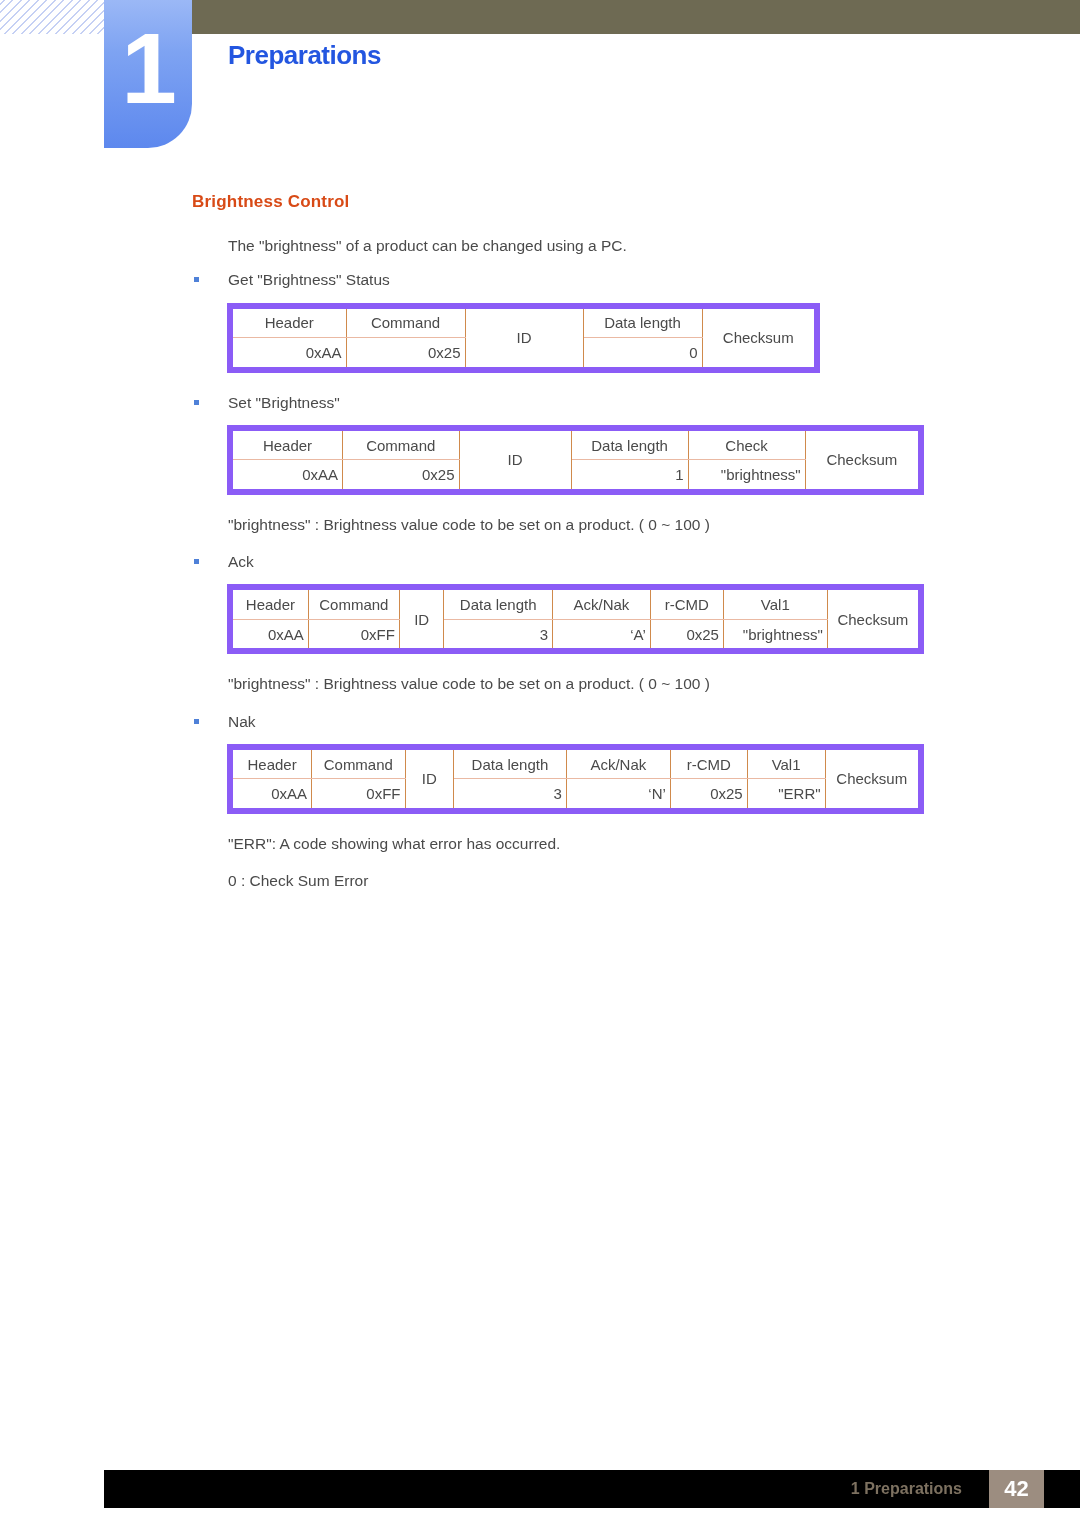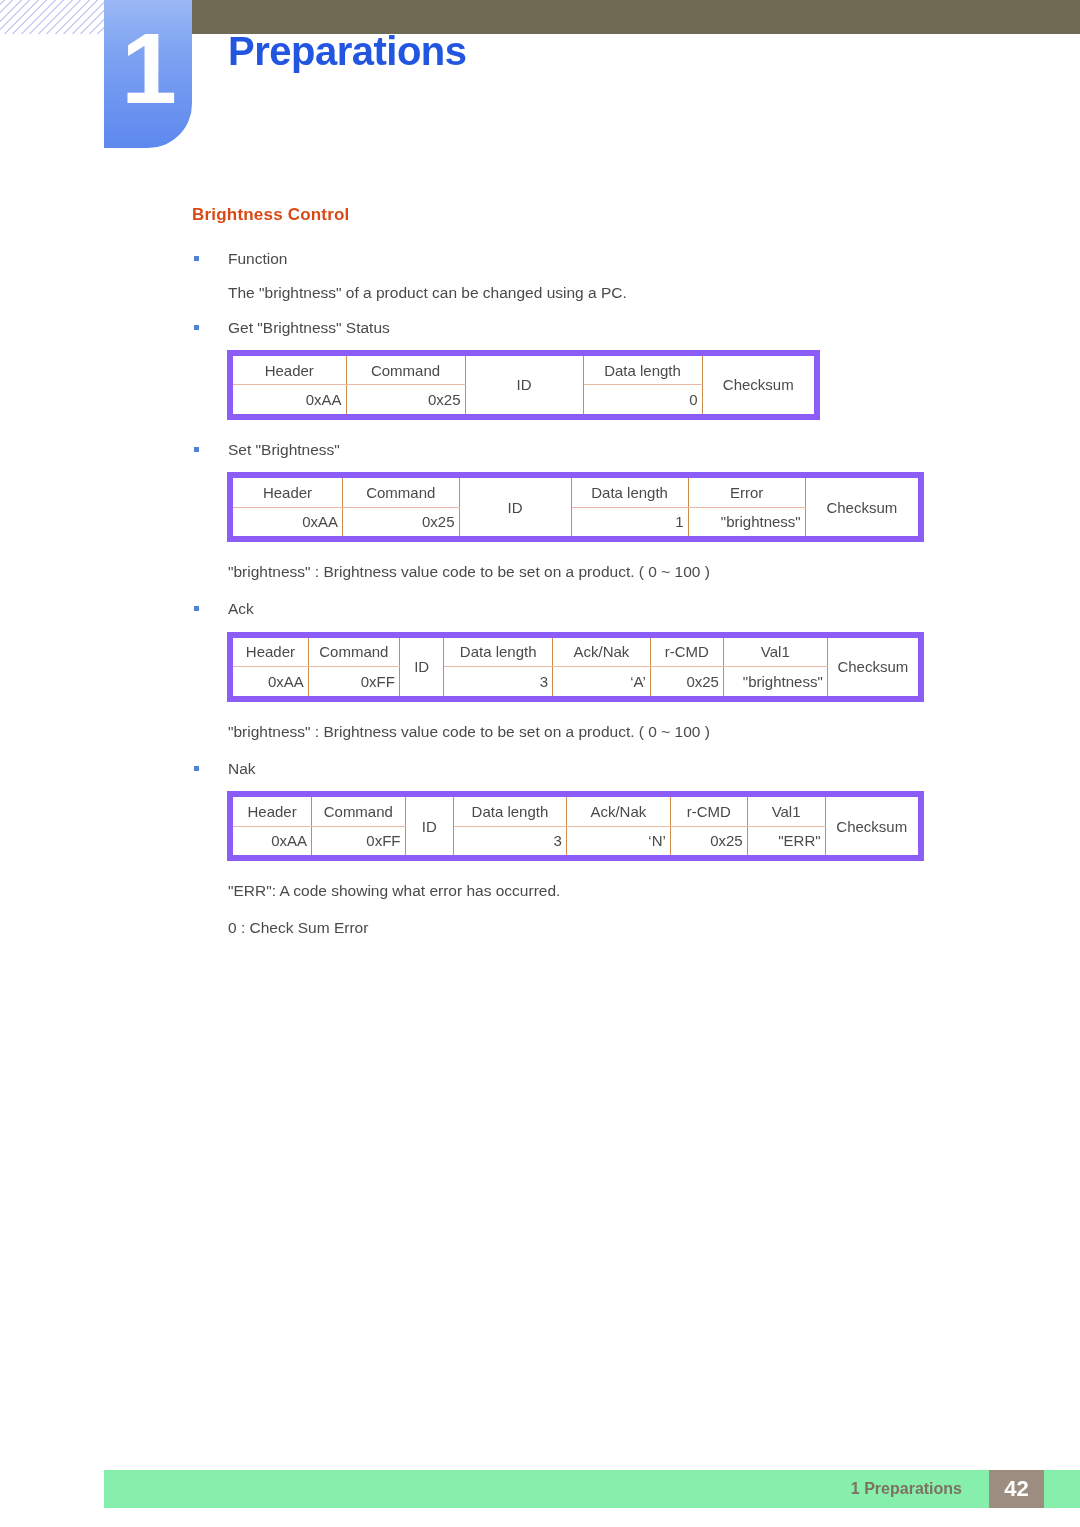--- a/index.html
+++ b/index.html
@@ -53,32 +53,32 @@
     font-size: 100px;
     font-weight: bold;
     line-height: 1;
     text-align: center;
     padding-top: 18px;
     box-sizing: border-box;
     letter-spacing: -2px;
   }
   .chapter-title {
     position: absolute;
-    top: 29px;
+    top: 40px;
     left: 228px;
-    font-size: 40px;
+    font-size: 26px;
     font-weight: bold;
     color: #2356e0;
     letter-spacing: -0.5px;
   }
 
   
   .content {
     position: absolute;
-    top: 205px;
+    top: 192px;
     left: 0;
     width: 924px;
   }
   .section-heading {
     margin-left: 192px;
     font-size: 17px;
     font-weight: bold;
     color: #d84a16;
     letter-spacing: 0.2px;
     margin-bottom: 22px;
@@ -148,21 +148,21 @@
   table.proto td:first-child { border-left: none; }
   table.proto td:last-child  { border-right: none; }
 
   
   .footer {
     position: absolute;
     left: 104px;
     bottom: 19px;
     width: 976px;
     height: 38px;
-    background: #86efac;
+    background: #000000;
   }
   .footer-text {
     position: absolute;
     right: 118px;
     top: 10px;
     font-size: 16px;
     font-weight: bold;
     color: #7d7160;
   }
   .page-num {
@@ -186,24 +186,20 @@
   <div class="hatch"></div>
   <div class="topbar"></div>
   <div class="chapter-badge">1</div>
   <div class="chapter-title">Preparations</div>
 </div>
 
 <div class="content">
 
   <div class="section-heading">Brightness  Control</div>
 
-  <div class="bullet-row">
-    <span class="dot"></span>
-    <span>Function</span>
-  </div>
   <div class="plain-line">The "brightness" of a product can be changed using a PC.</div>
 
   <div class="bullet-row">
     <span class="dot"></span>
     <span>Get "Brightness" Status</span>
   </div>
 
   <div class="proto-wrap">
     <table class="proto">
       <tbody>
@@ -229,21 +225,21 @@
   </div>
 
   <div class="proto-wrap">
     <table class="proto">
       <tbody>
           <tr>
         <td style="width:116px">Header</td>
         <td style="width:119px">Command</td>
         <td class="span2" rowspan="2" style="width:118px">ID</td>
         <td style="width:119px">Data length</td>
-        <td style="width:119px">Error</td>
+        <td style="width:119px">Check</td>
         <td class="span2" rowspan="2" style="width:118px">Checksum</td>
       </tr>
       <tr>
         <td>0xAA</td>
         <td>0x25</td>
         <td>1</td>
         <td>"brightness"</td>
       </tr>
     </tbody>
       </table>

